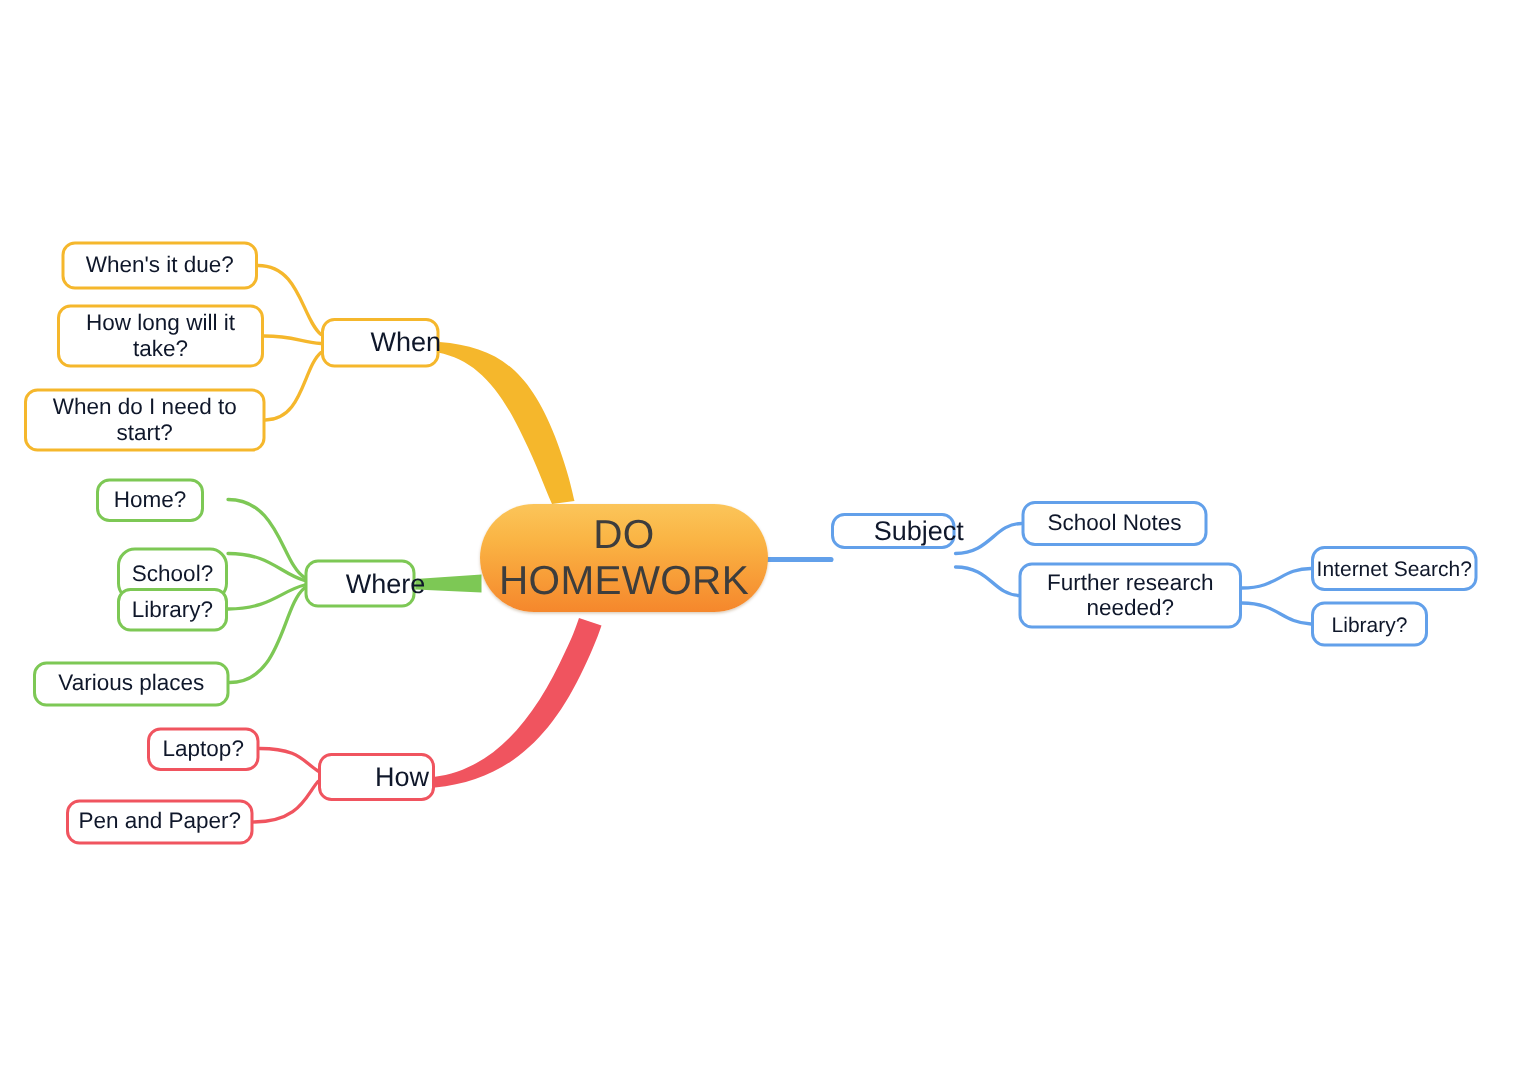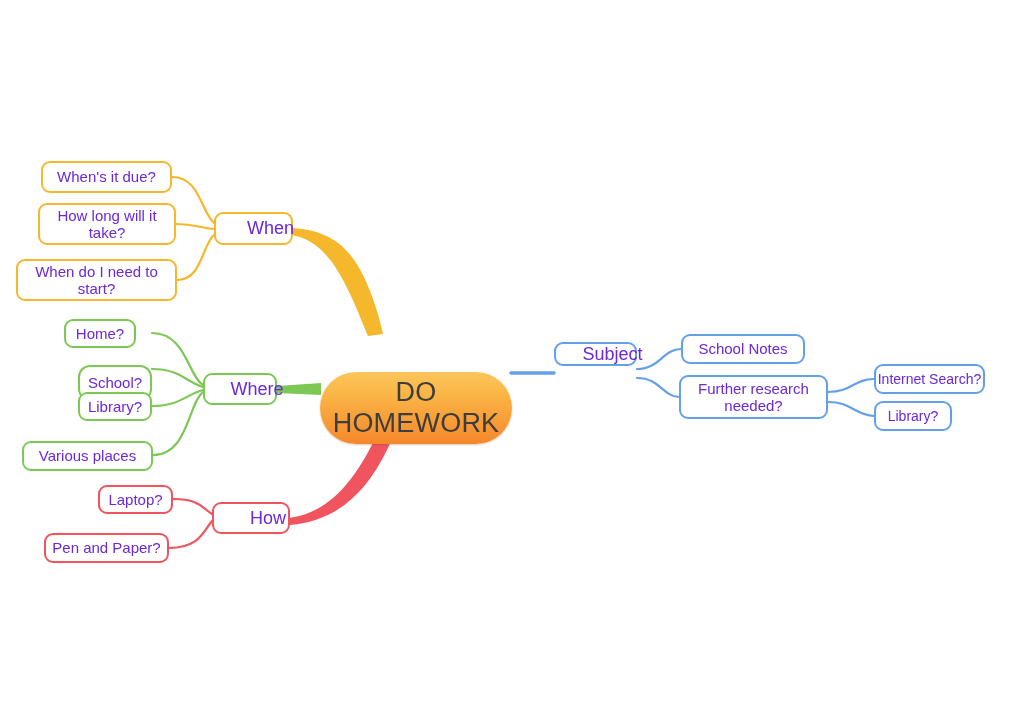--- a/index.html
+++ b/index.html
@@ -24,36 +24,35 @@
     pointer-events: none;
   }
   .node {
     position: absolute;
     box-sizing: border-box;
     display: flex;
     align-items: center;
     justify-content: center;
     text-align: center;
     background: #ffffff;
-    color: #6d28d9;
+    color: #0f172a;
     border-style: solid;
     border-width: 2px;
     border-radius: 9px;
     line-height: 1.15;
     white-space: pre-line;
   }
   .node.central {
     border: none;
     border-radius: 48px;
     color: #3d3d3d;
     background: linear-gradient(180deg, #fbc55a 0%, #fab545 32%, #f79a36 72%, #f5872c 100%);
     box-shadow: 0 1px 2px rgba(120,70,0,0.28);
     font-size: 27px;
     letter-spacing: 0.2px;
-    margin-top: 36px;
   }
   .node.branch {
     font-size: 18px;
     padding-left: 34px;
   }
   .node.leaf {
     font-size: 15px;
   }
   .node.leaf-sm {
     font-size: 14px;

